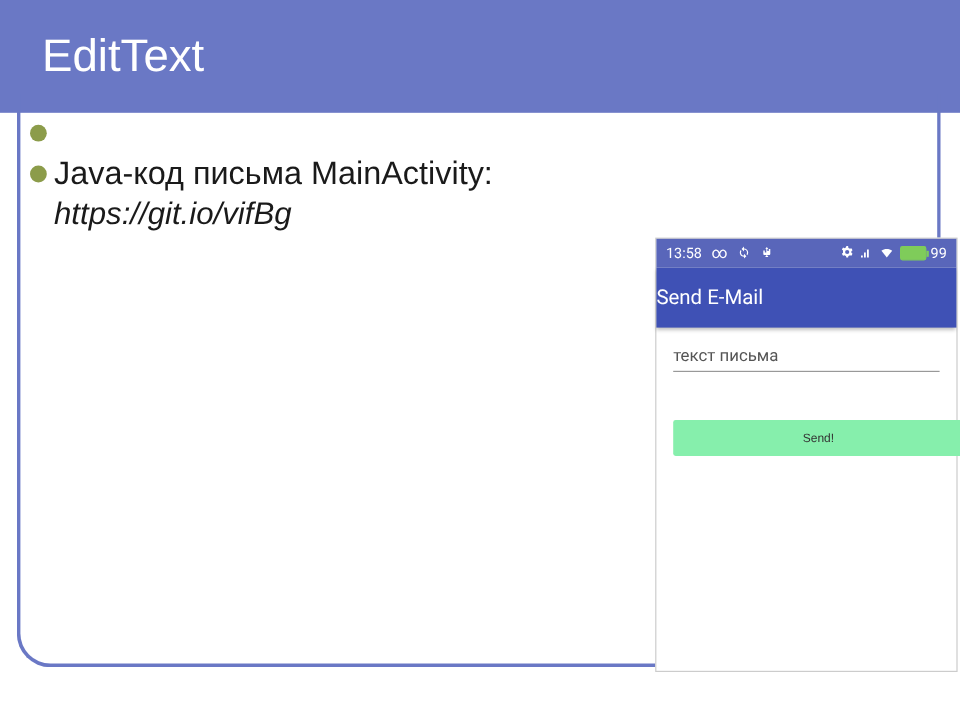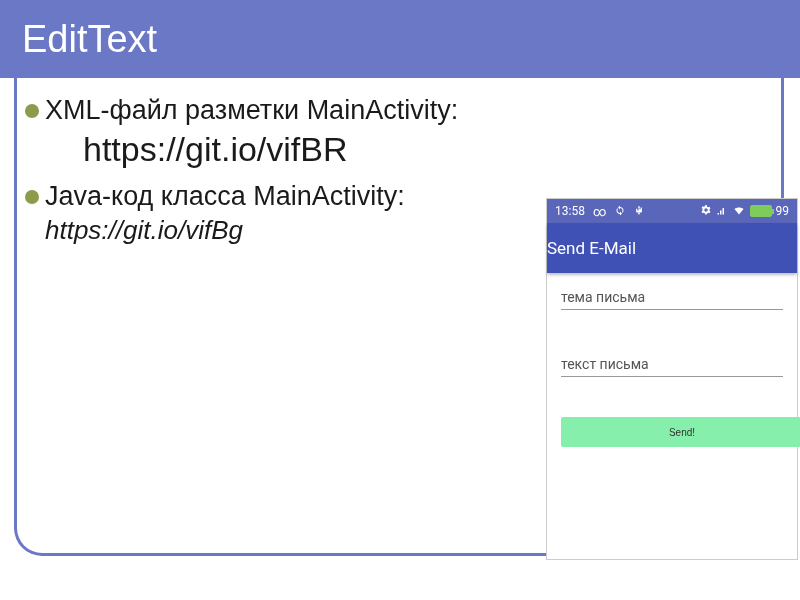--- a/index.html
+++ b/index.html
@@ -5,25 +5,25 @@
   * { margin: 0; padding: 0; box-sizing: border-box; }
   body {
     width: 800px; height: 600px;
     background: #fff;
     font-family: Arial, Helvetica, sans-serif;
     position: relative;
     overflow: hidden;
   }
   .header-bar {
     background: #6a78c5;
-    height: 78px;
+    height: 94px;
     width: 100%;
     display: flex;
     align-items: center;
-    padding-left: 22px;
+    padding-left: 35px;
   }
   .header-bar h1 {
     color: #fff;
     font-size: 38px;
     font-weight: 400;
   }
   .content-box {
     position: absolute;
     left: 14px;
     top: 78px;
@@ -135,30 +135,26 @@
 <body>
 
 <div class="header-bar">
   <h1>EditText</h1>
 </div>
 
 <div class="content-box">
 
   <div class="bullet-item">
     <div class="bullet"></div>
-    <div>
-      <span class="item-text">XML-файл разметки MainActivity:</span>
-      <span class="item-text link-big">https://git.io/vifBR</span>
-    </div>
   </div>
 
   <div class="bullet-item">
     <div class="bullet"></div>
     <div>
-      <span class="item-text">Java-код класса MainActivity:</span>
+      <span class="item-text">Java-код письма MainActivity:</span>
       <span class="item-text link-big2">https://git.io/vifBg</span>
     </div>
   </div>
 
 </div>
 
 <div class="phone-mock">
 
   <div class="status-bar">
     <div class="sb-left">
@@ -194,18 +190,17 @@
       <div class="battery"></div>
       <span>99</span>
     </div>
   </div>
 
   <div class="app-bar">
     <span>Send E-Mail</span>
   </div>
 
   <div class="field-area">
-    <div class="text-field">тема письма</div>
     <div class="text-field body">текст письма</div>
     <button class="send-btn">Send!</button>
   </div>
 
 </div>
 
 </body></html>

